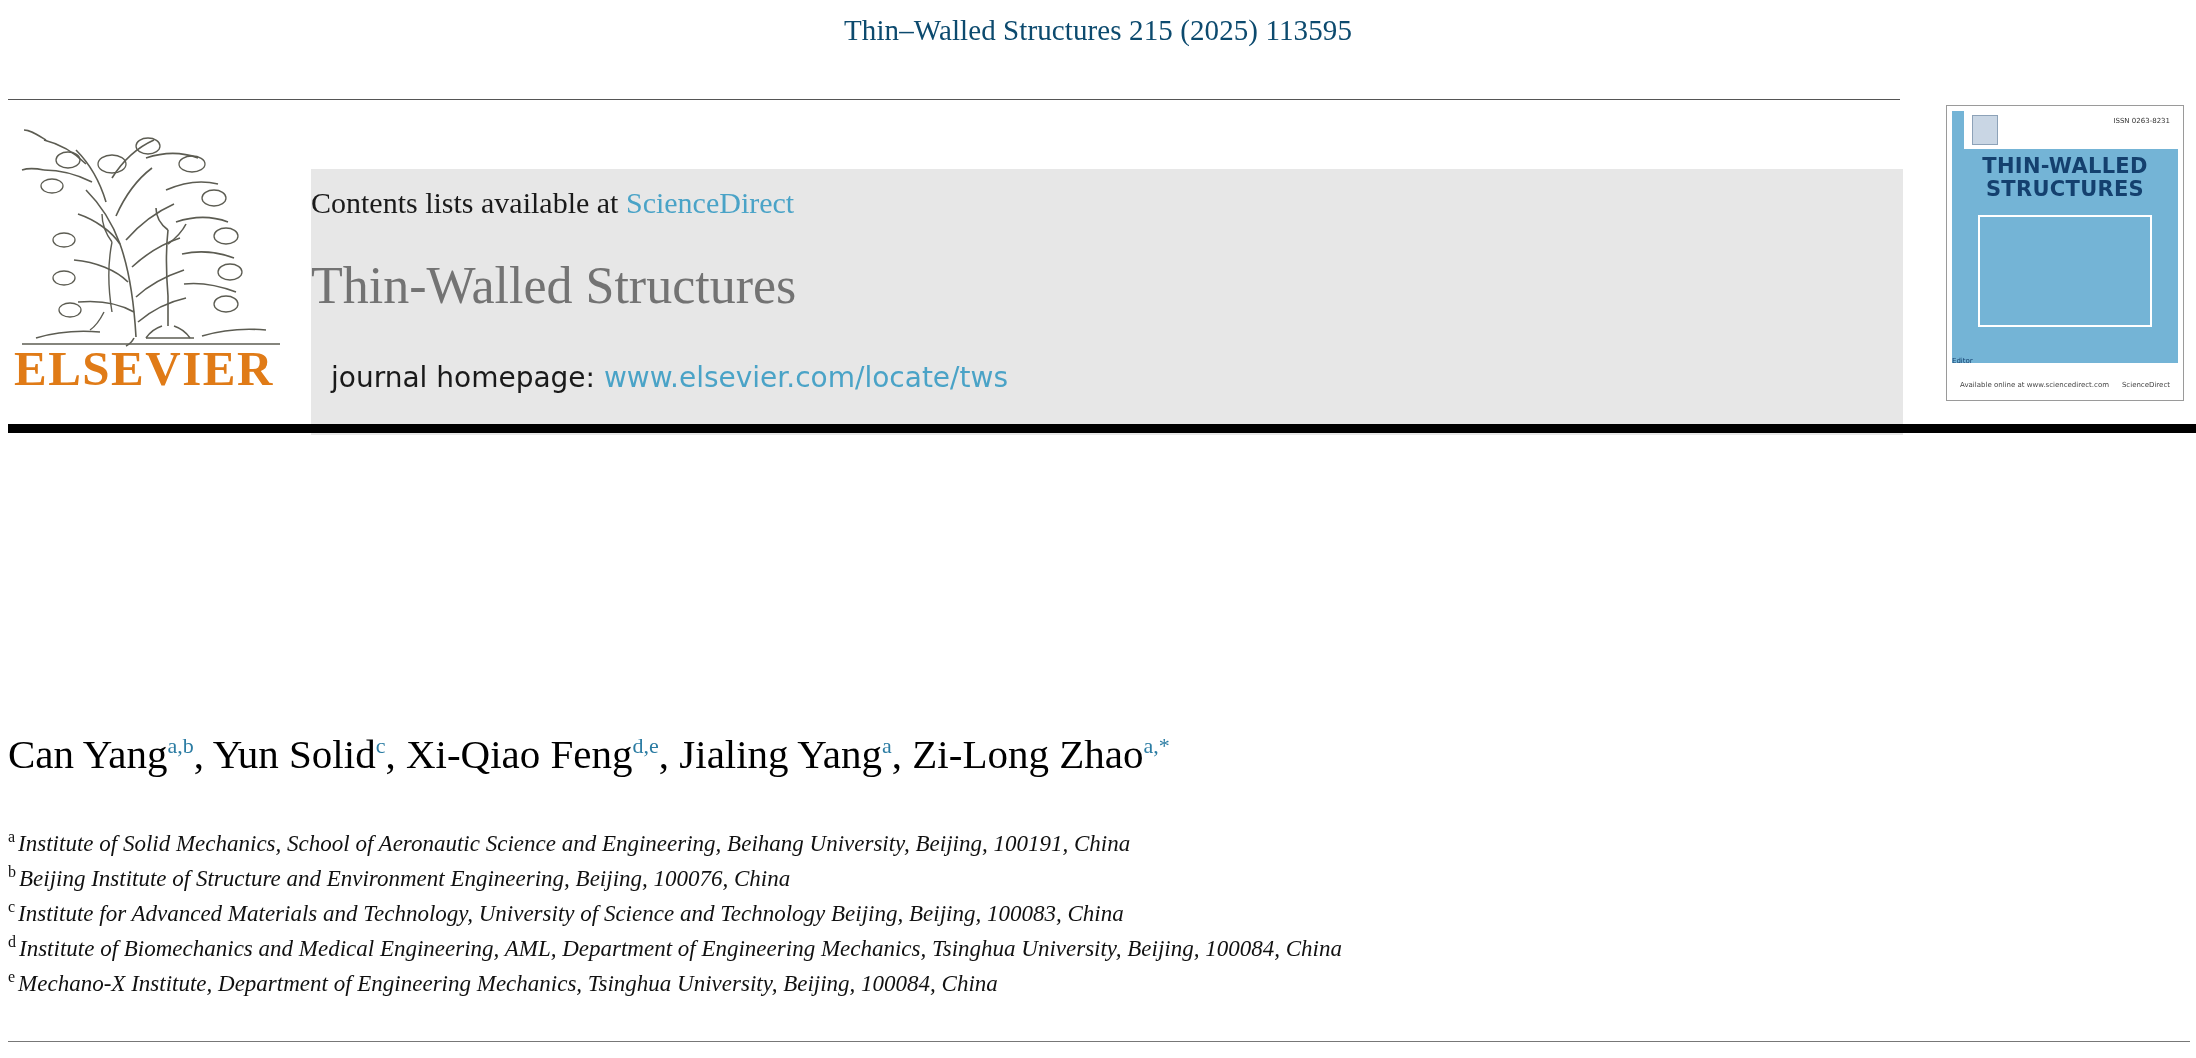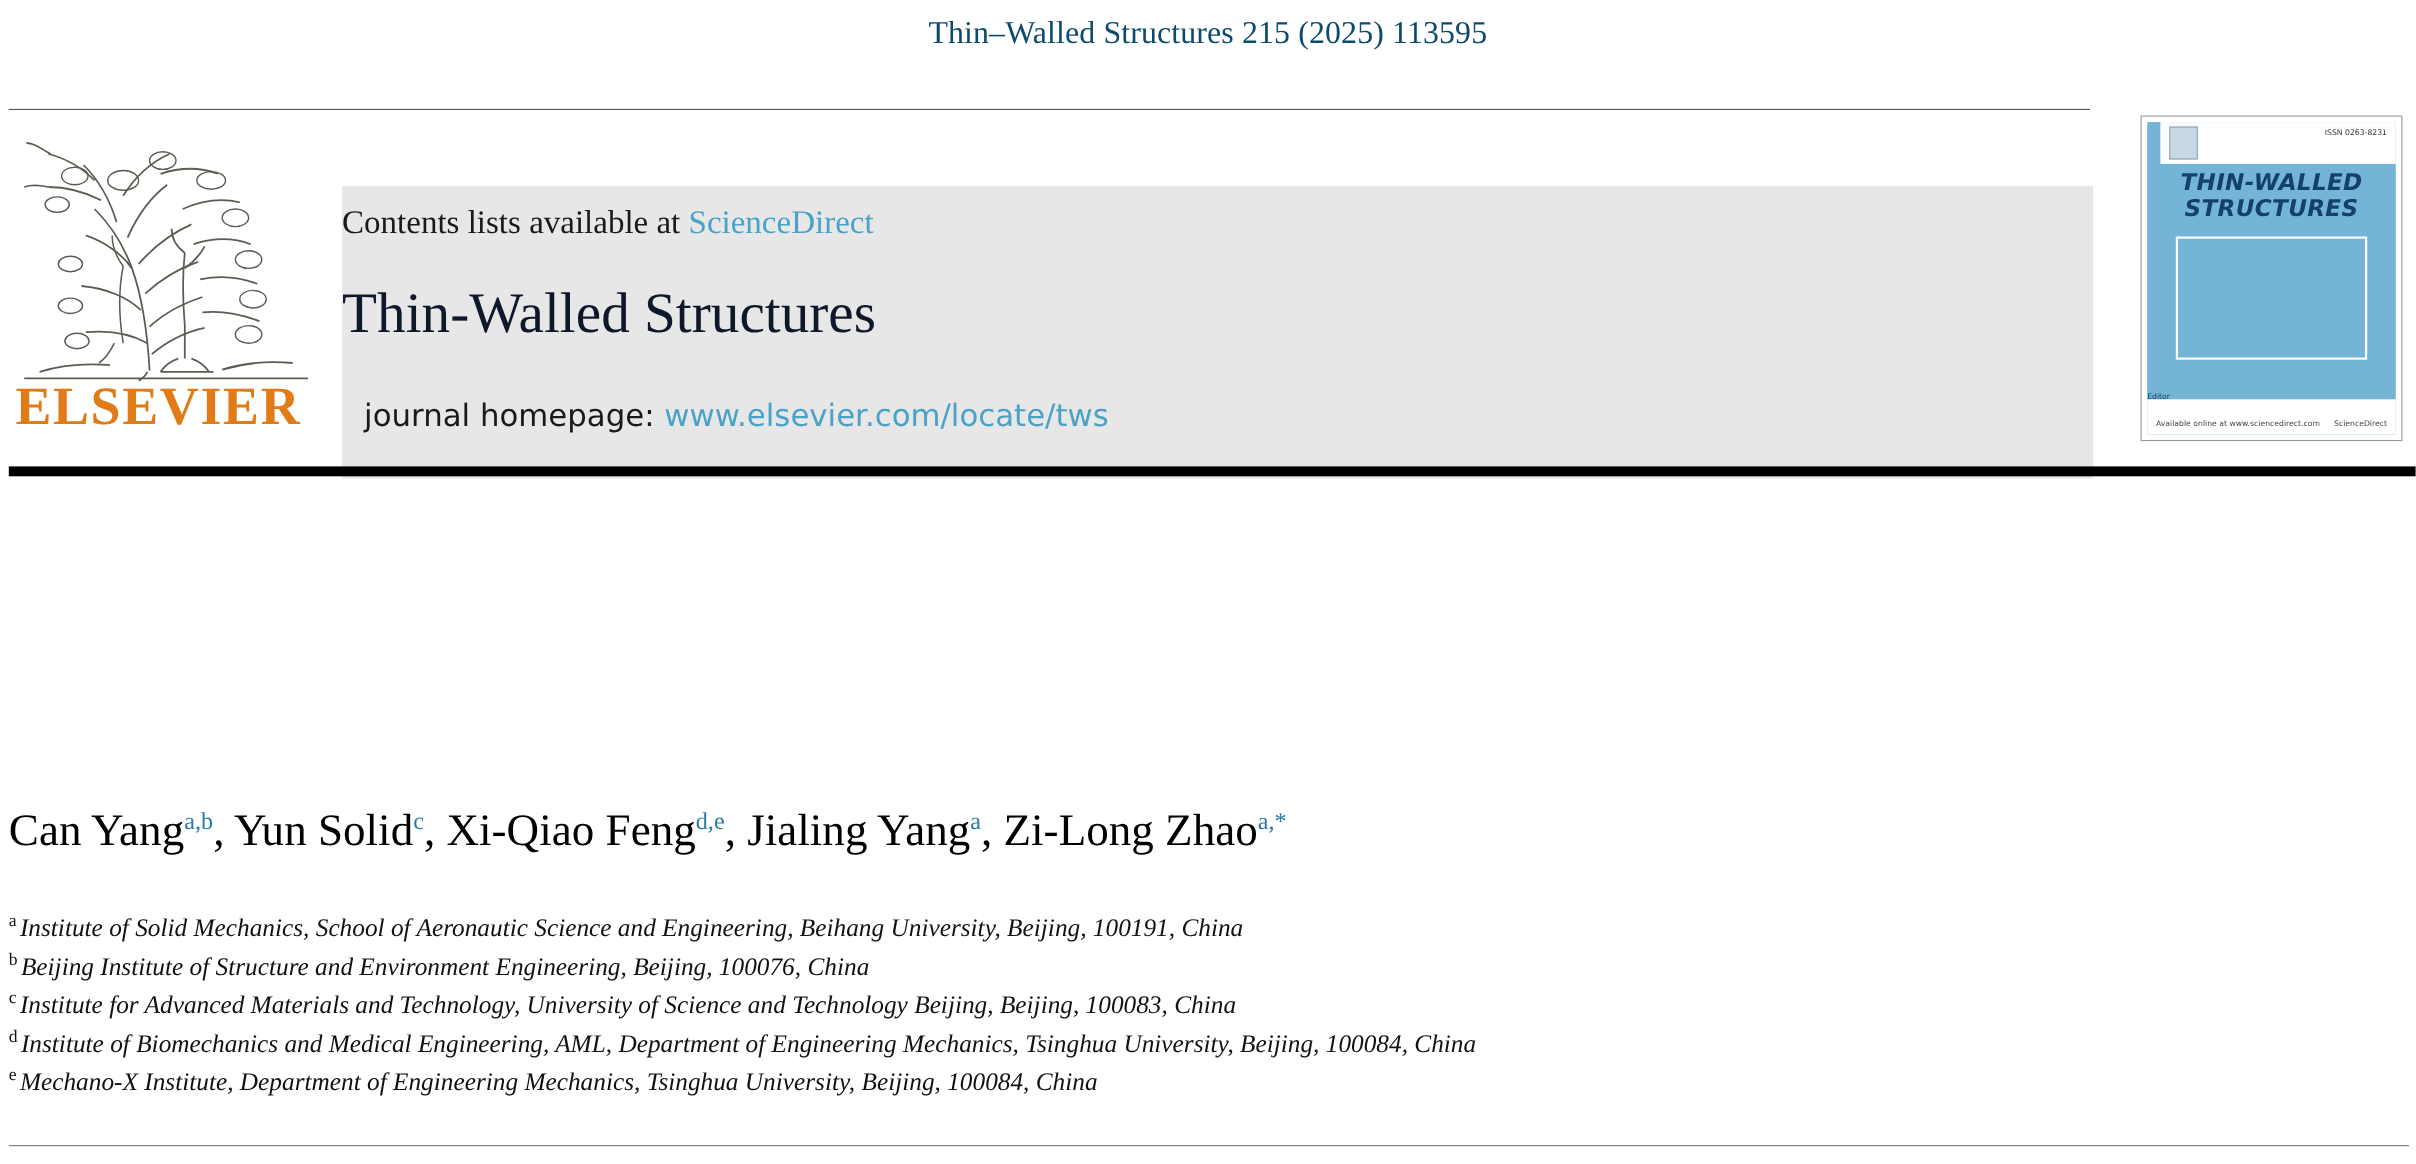--- a/index.html
+++ b/index.html
@@ -88,21 +88,21 @@
     margin-top: 17px;
     font-size: 30px;
     color: #1a1a1a;
   }
   .contents-line .sd-link {
     color: #4aa3c7;
   }
   .journal-title {
     margin-top: 36px;
     font-size: 52px;
-    color: #0f172a;
+    color: #737373;
   }
   .homepage-line {
     margin-top: 46px;
     font-family: "DejaVu Sans", sans-serif;
     font-size: 28px;
     color: #1a1a1a;
     padding-left: 20px;
   }
   .homepage-line .hp-link {
     color: #4aa3c7;
@@ -159,21 +159,20 @@
     top: 44px;
     left: 0;
     right: 0;
     text-align: center;
     font-family: "DejaVu Sans", sans-serif;
     font-weight: 700;
     font-size: 21px;
     line-height: 23px;
     color: #14406e;
     letter-spacing: 0.3px;
-    font-style: italic;
   }
   .cover-frame {
     position: absolute;
     top: 104px;
     left: 26px;
     right: 26px;
     height: 112px;
     border: 2px solid #ffffff;
     box-sizing: border-box;
   }

